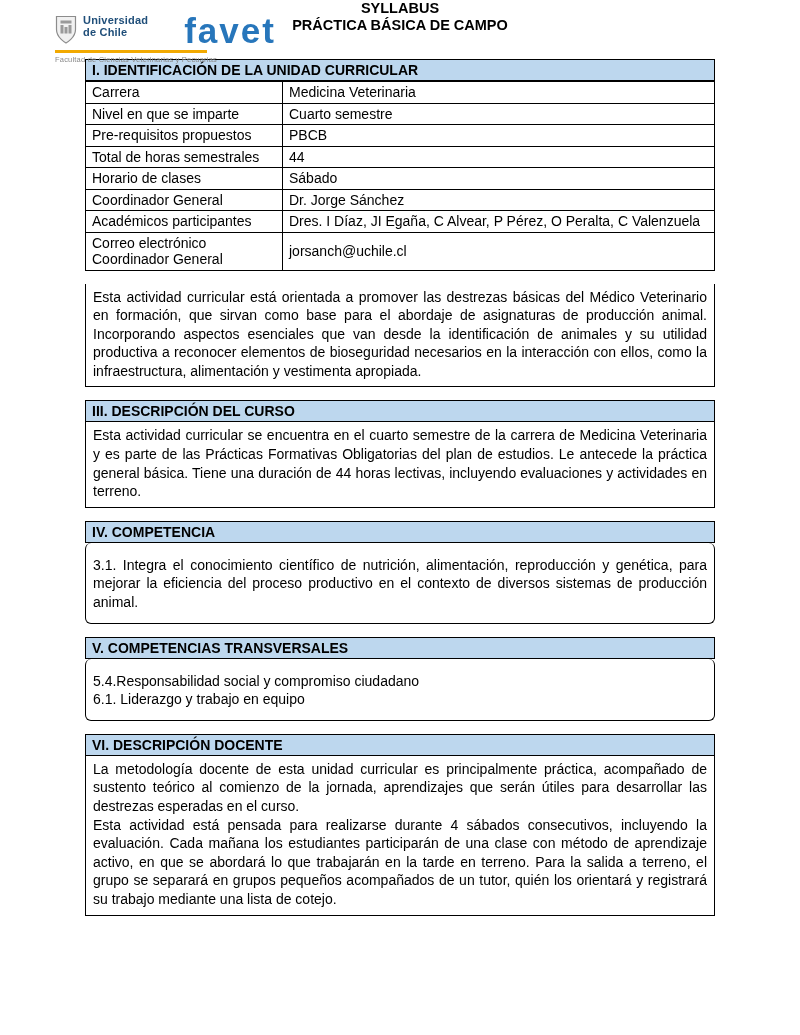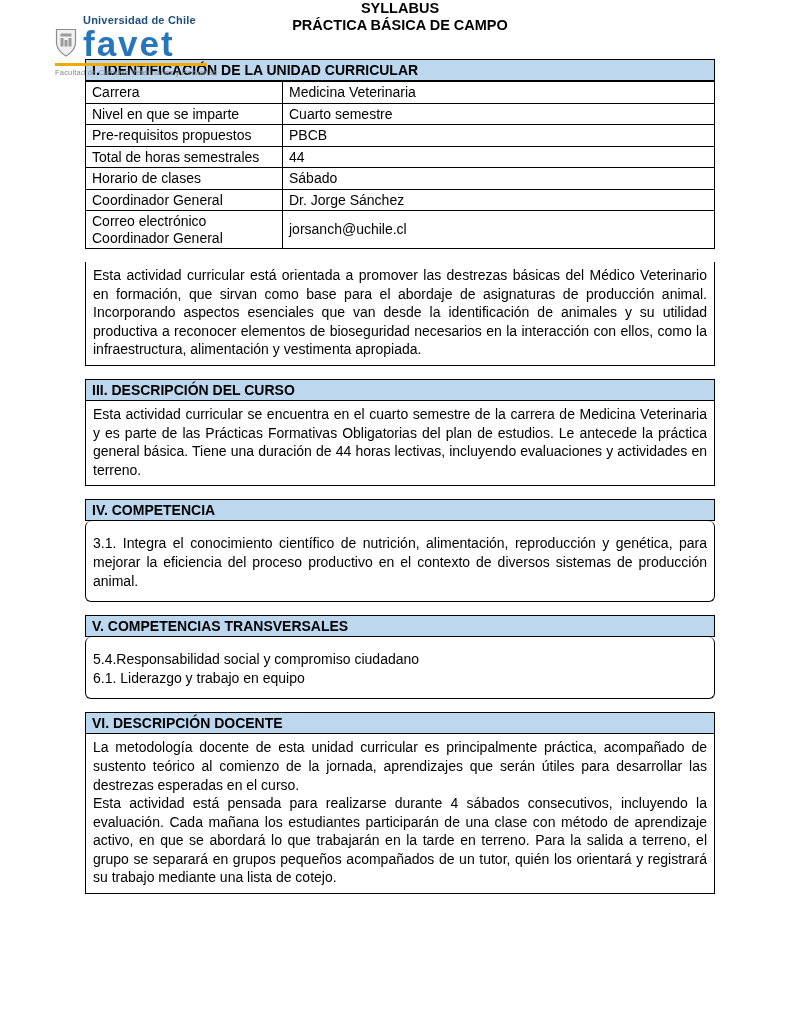--- a/index.html
+++ b/index.html
@@ -16,21 +16,21 @@
   .page{
     position:relative;
     width:800px;height:1035px;
     background:#fff;overflow:hidden;margin:0 auto;
   }
 
   
   .logo{position:absolute;top:14px;left:55px;width:220px;}
   .logo-row{display:flex;align-items:flex-end;gap:6px;}
   .crest{flex:0 0 auto;margin-bottom:2px;}
-  .logo-text-col{display:flex;flex-direction:column;}
+  .logo-text-col{display:flex;flex-direction:row;gap:36px;}
   .logo-university{
     font-size:11px;font-weight:bold;color:var(--uni_blue);
     letter-spacing:.2px;margin-bottom:1px;
   }
   .logo-brand{
     font-size:35px;font-weight:bold;color:var(--brand_blue);
     line-height:.95;letter-spacing:2px;
   }
   .logo-bar{height:3px;background:var(--accent_yellow);width:152px;margin-top:3px;}
   .logo-faculty{
@@ -128,20 +128,24 @@
           </tr>
           <tr>
             <td>Horario de clases</td>
             <td>Sábado</td>
           </tr>
           <tr>
             <td>Coordinador General</td>
             <td>Dr. Jorge Sánchez</td>
           </tr>
           <tr>
+            <td>Académicos participantes</td>
+            <td>Dres. I Díaz, JI Egaña, C Alvear, P Pérez, O Peralta, C Valenzuela</td>
+          </tr>
+          <tr>
             <td>Correo electrónico Coordinador General</td>
             <td>jorsanch@uchile.cl</td>
           </tr>
         </tbody>
       </table>
     </section>
 
     <section class="sec">
       <div class="sec-body just">Esta actividad curricular está orientada a promover las destrezas básicas del Médico Veterinario en formación, que sirvan como base para el abordaje de asignaturas de producción animal. Incorporando aspectos esenciales que van desde la identificación de animales y su utilidad productiva a reconocer elementos de bioseguridad necesarios en la interacción con ellos, como la infraestructura, alimentación y vestimenta apropiada.</div>
     </section>

